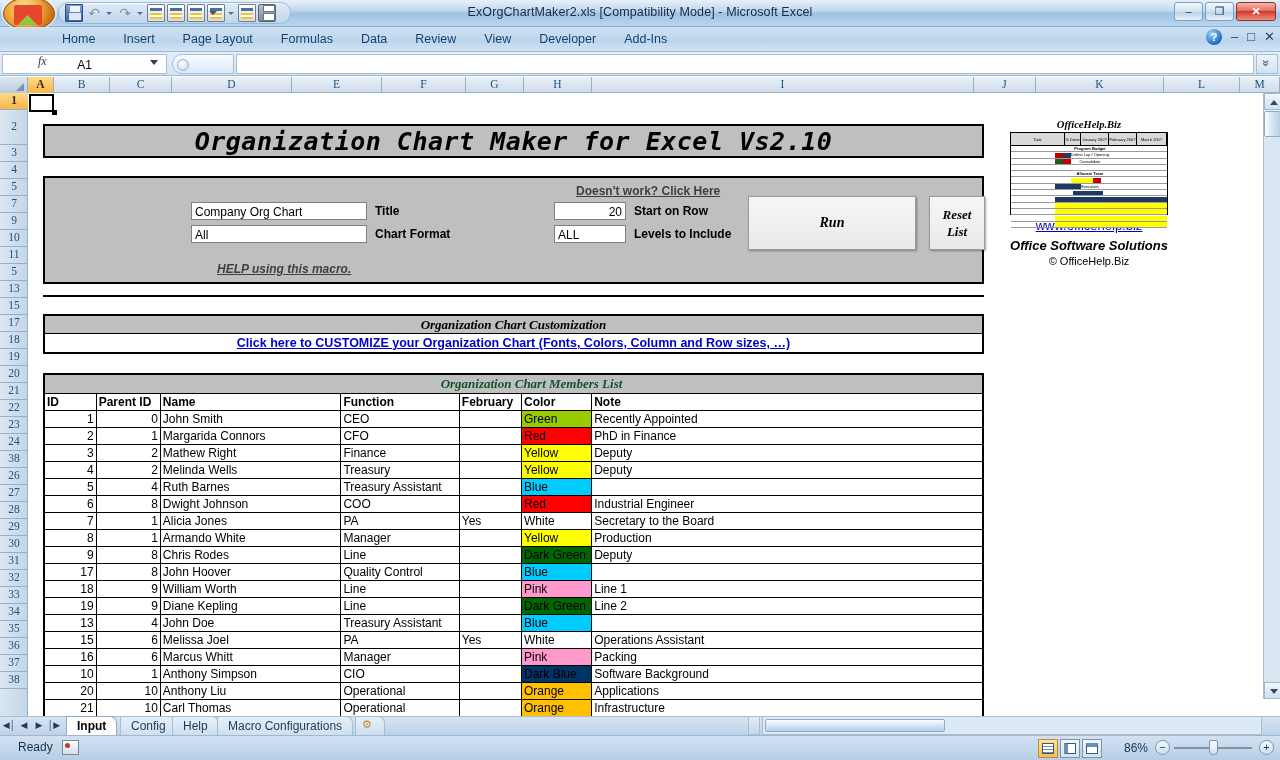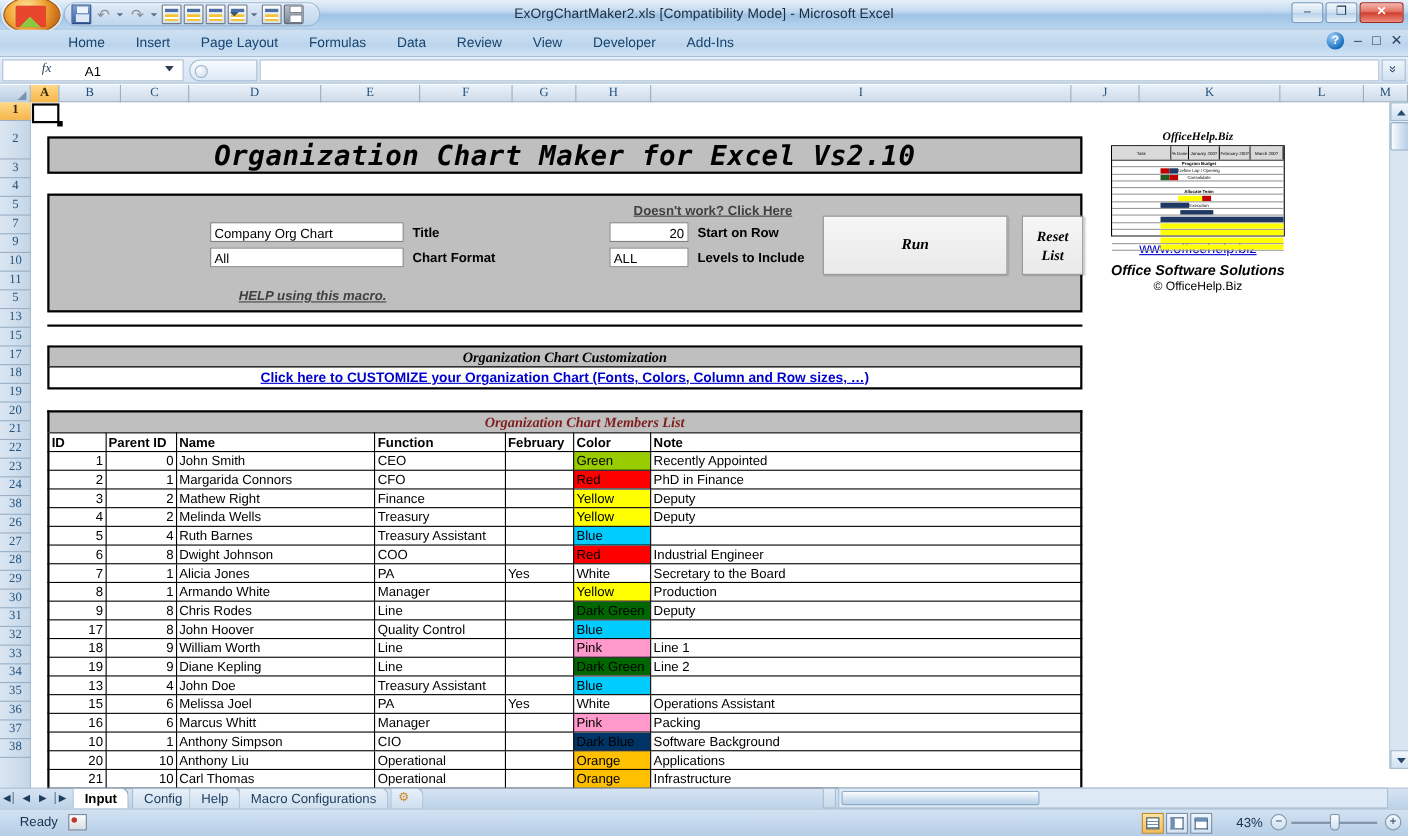--- a/index.html
+++ b/index.html
@@ -227,21 +227,21 @@
     display:flex; align-items:center; justify-content:center;
   }
   #custLink span {
     color:#0000cd; font-size:12.5px; font-weight:bold; text-decoration:underline; cursor:pointer;
   }
 
   #membHdr {
     position:absolute; left:14px; top:279px; width:941px; height:20px;
     background:#bfbfbf; border:2.5px solid #000; border-bottom:none;
     display:flex; align-items:center; justify-content:center;
-    font-size:13px; font-weight:bold; font-style:italic; color:#7f1d1d;
+    font-size:13px; font-weight:bold; font-style:italic; color:#14532d;
     font-family:"Liberation Serif",serif;
     padding-left:36px;
   }
 
   
   #memtable {
     position:absolute; left:14px; top:299px; width:941px;
     border-collapse:collapse; table-layout:fixed;
     border-left:2.5px solid #000; border-right:2.5px solid #000;
   }
@@ -785,18 +785,18 @@
     <div class="vbtn grid active">
         <i></i>
       </div>
     <div class="vbtn page">
         <i></i>
       </div>
     <div class="vbtn brk">
         <i></i>
       </div>
   </div>
-  <div id="zoomlabel">43%</div>
+  <div id="zoomlabel">86%</div>
   <div id="zoomout">−</div>
   <div id="zoomtrack"></div>
   <div id="zoomthumb"></div>
   <div id="zoomin">+</div>
 </div>
 
 </body></html>

